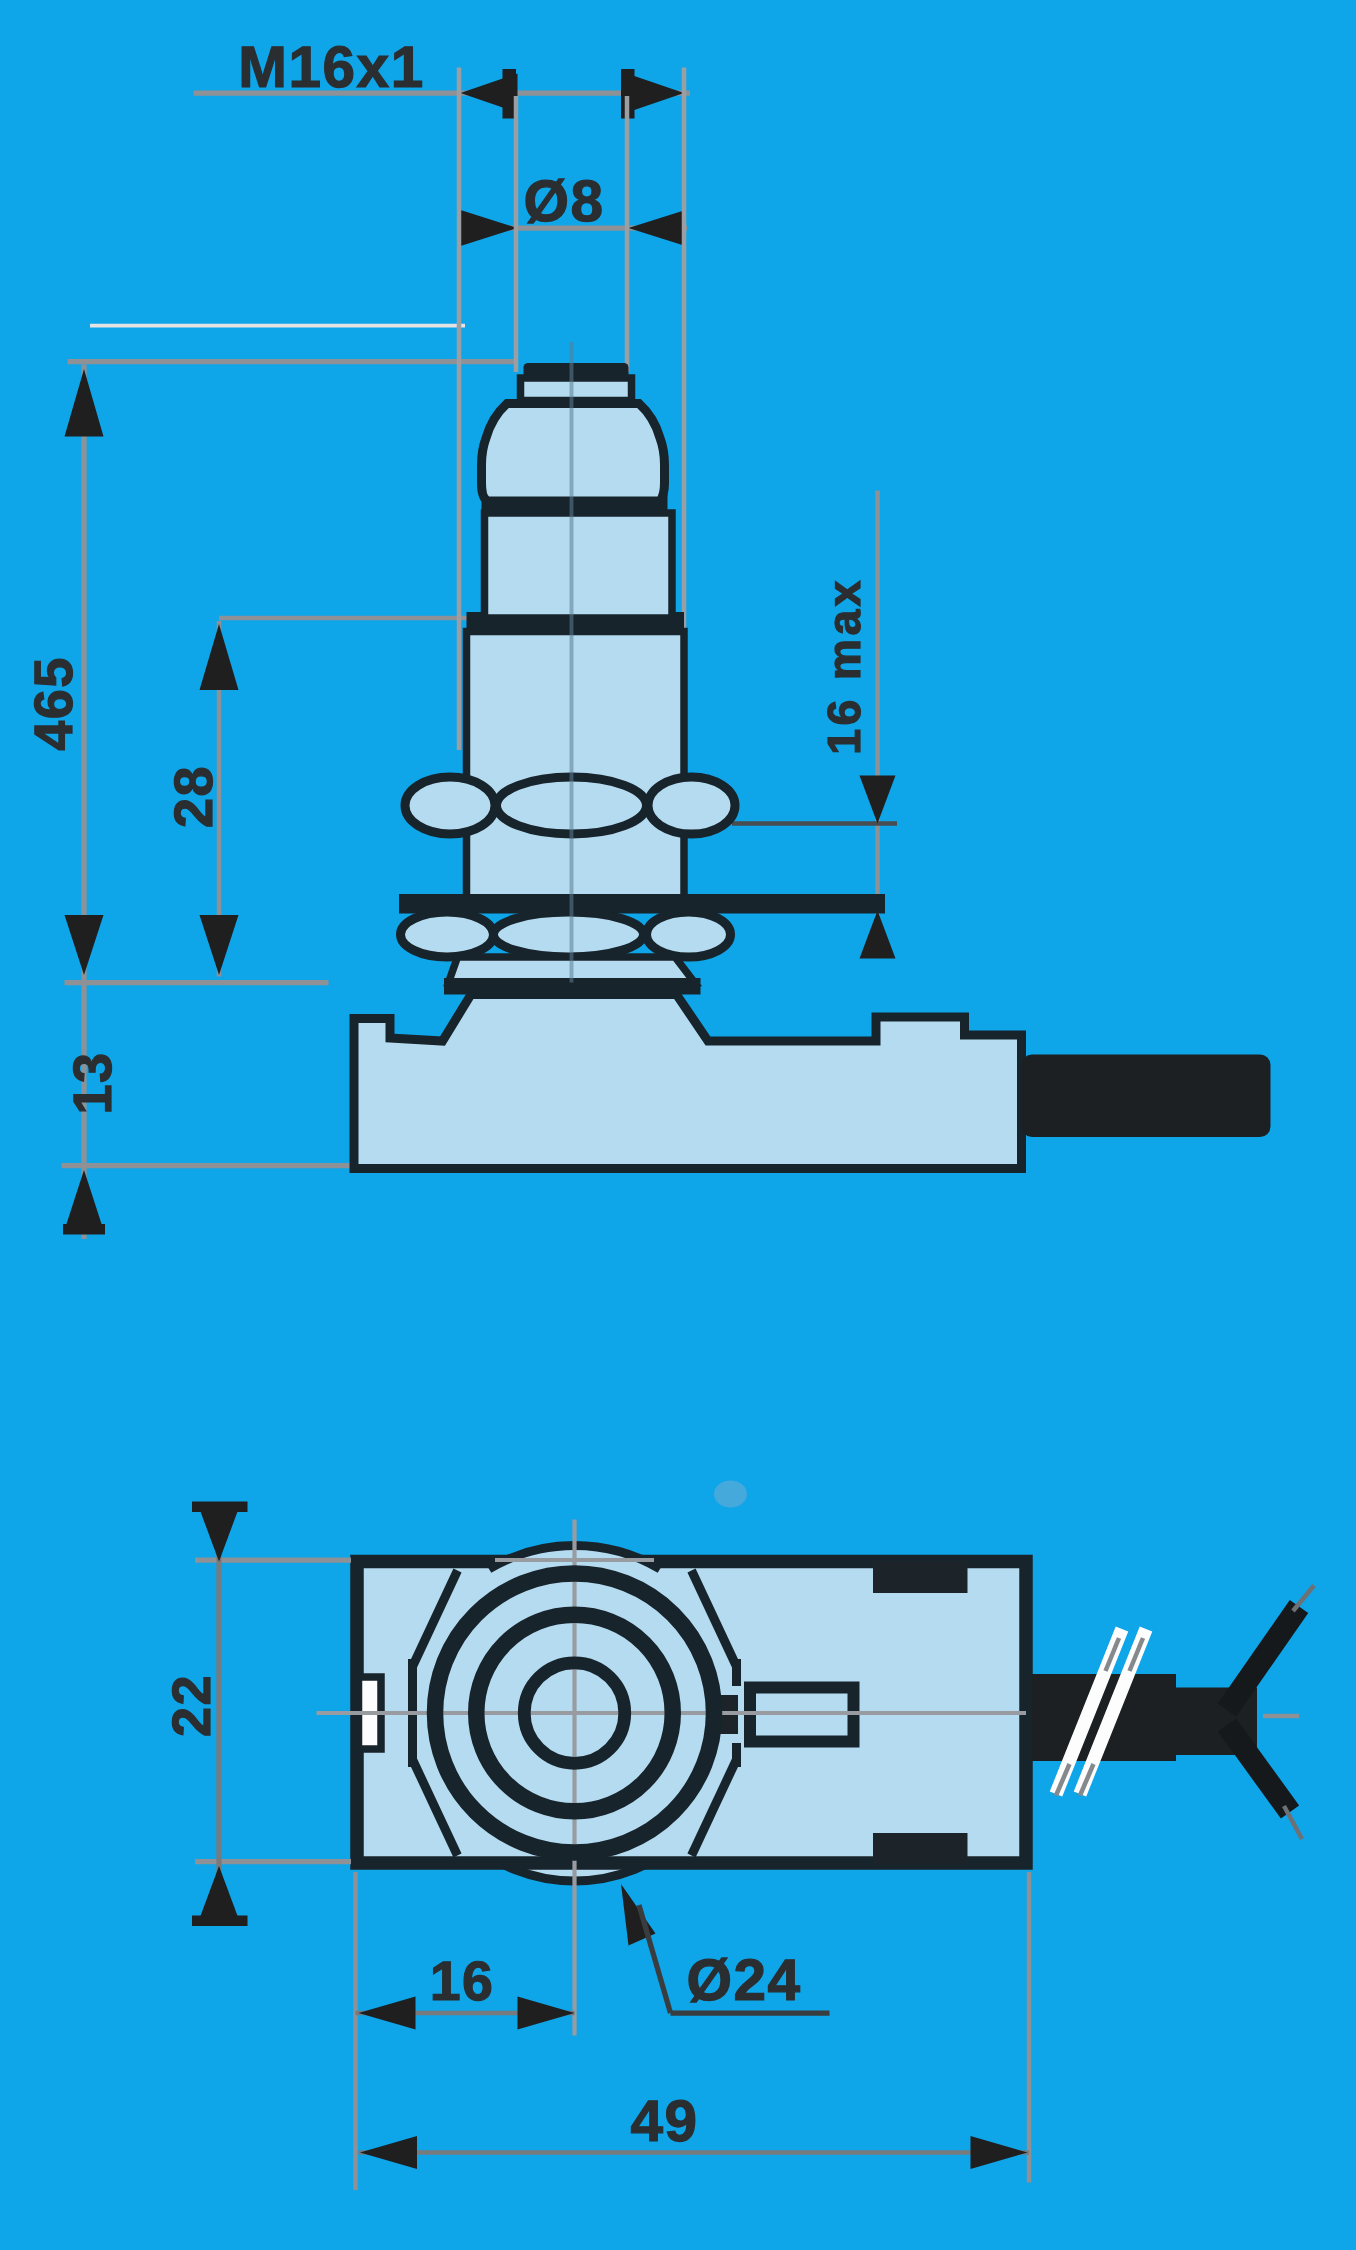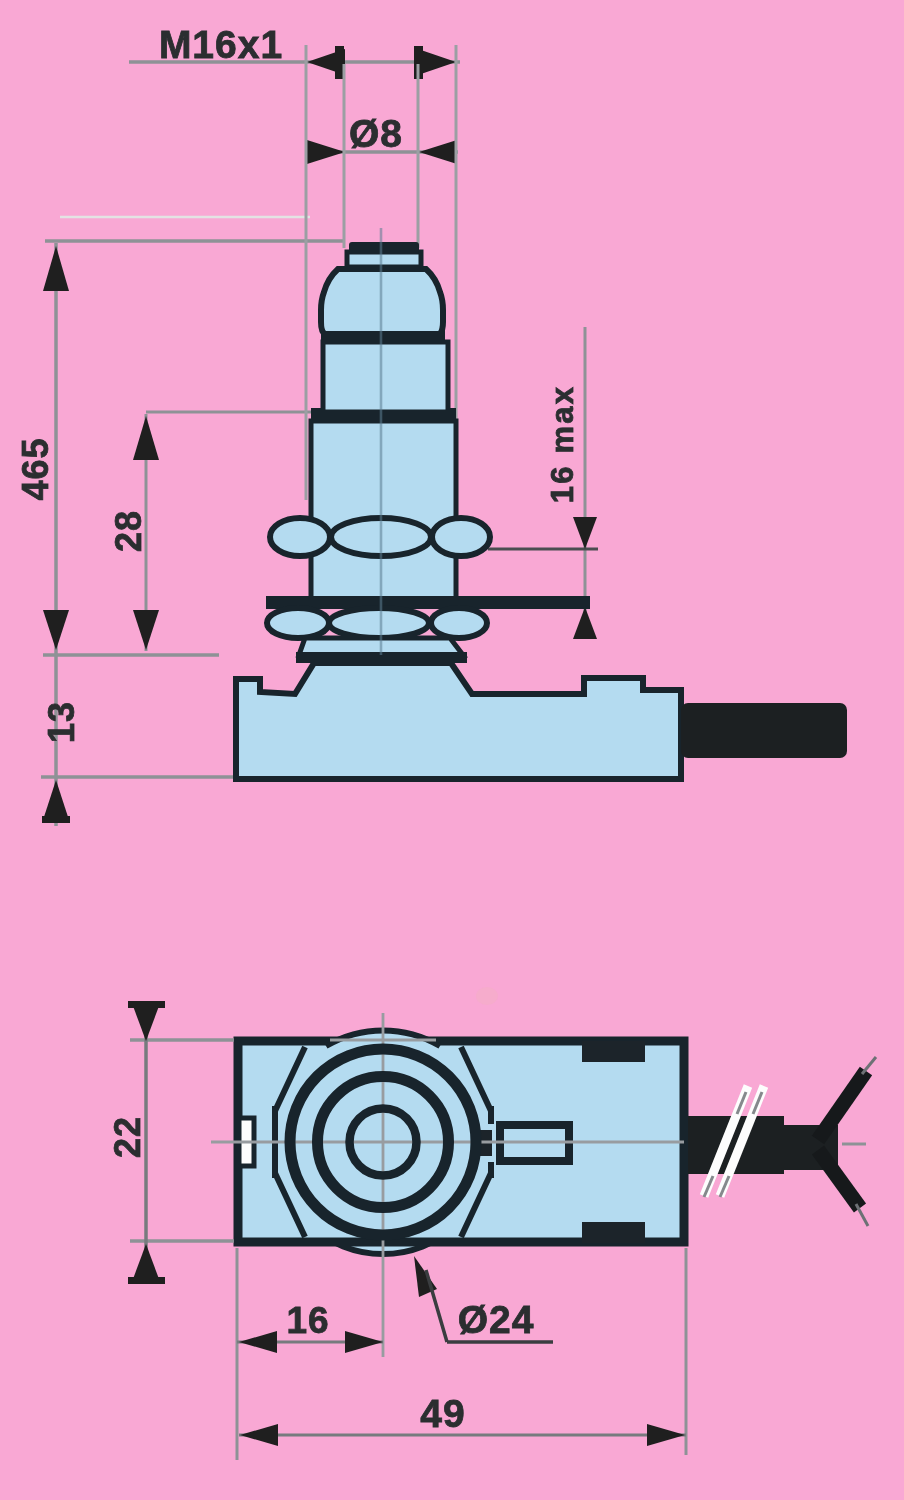--- a/index.html
+++ b/index.html
@@ -1,16 +1,16 @@
 <!DOCTYPE html>
 <html><head>
 <meta charset="utf-8">
 <style>
   html,body{margin:0;padding:0;background:#fdfdfd;}
-  #page{width:904px;height:1500px;position:relative;overflow:hidden;background:#f9a8d4;}
+  #page{width:904px;height:1500px;position:relative;overflow:hidden;background:#0ea5e9;}
   svg{display:block;}
   text{font-family:"Liberation Sans",sans-serif;font-weight:bold;fill:#2b2e30;stroke:#2b2e30;stroke-width:0.8;}
 </style>
 </head>
 <body>
 <div id="page">
 <svg width="904" height="1500" viewBox="0 0 904 1500">
 
 <line x1="60" y1="217" x2="310" y2="217" stroke="#e3e3e3" stroke-width="2.5"></line>
 

